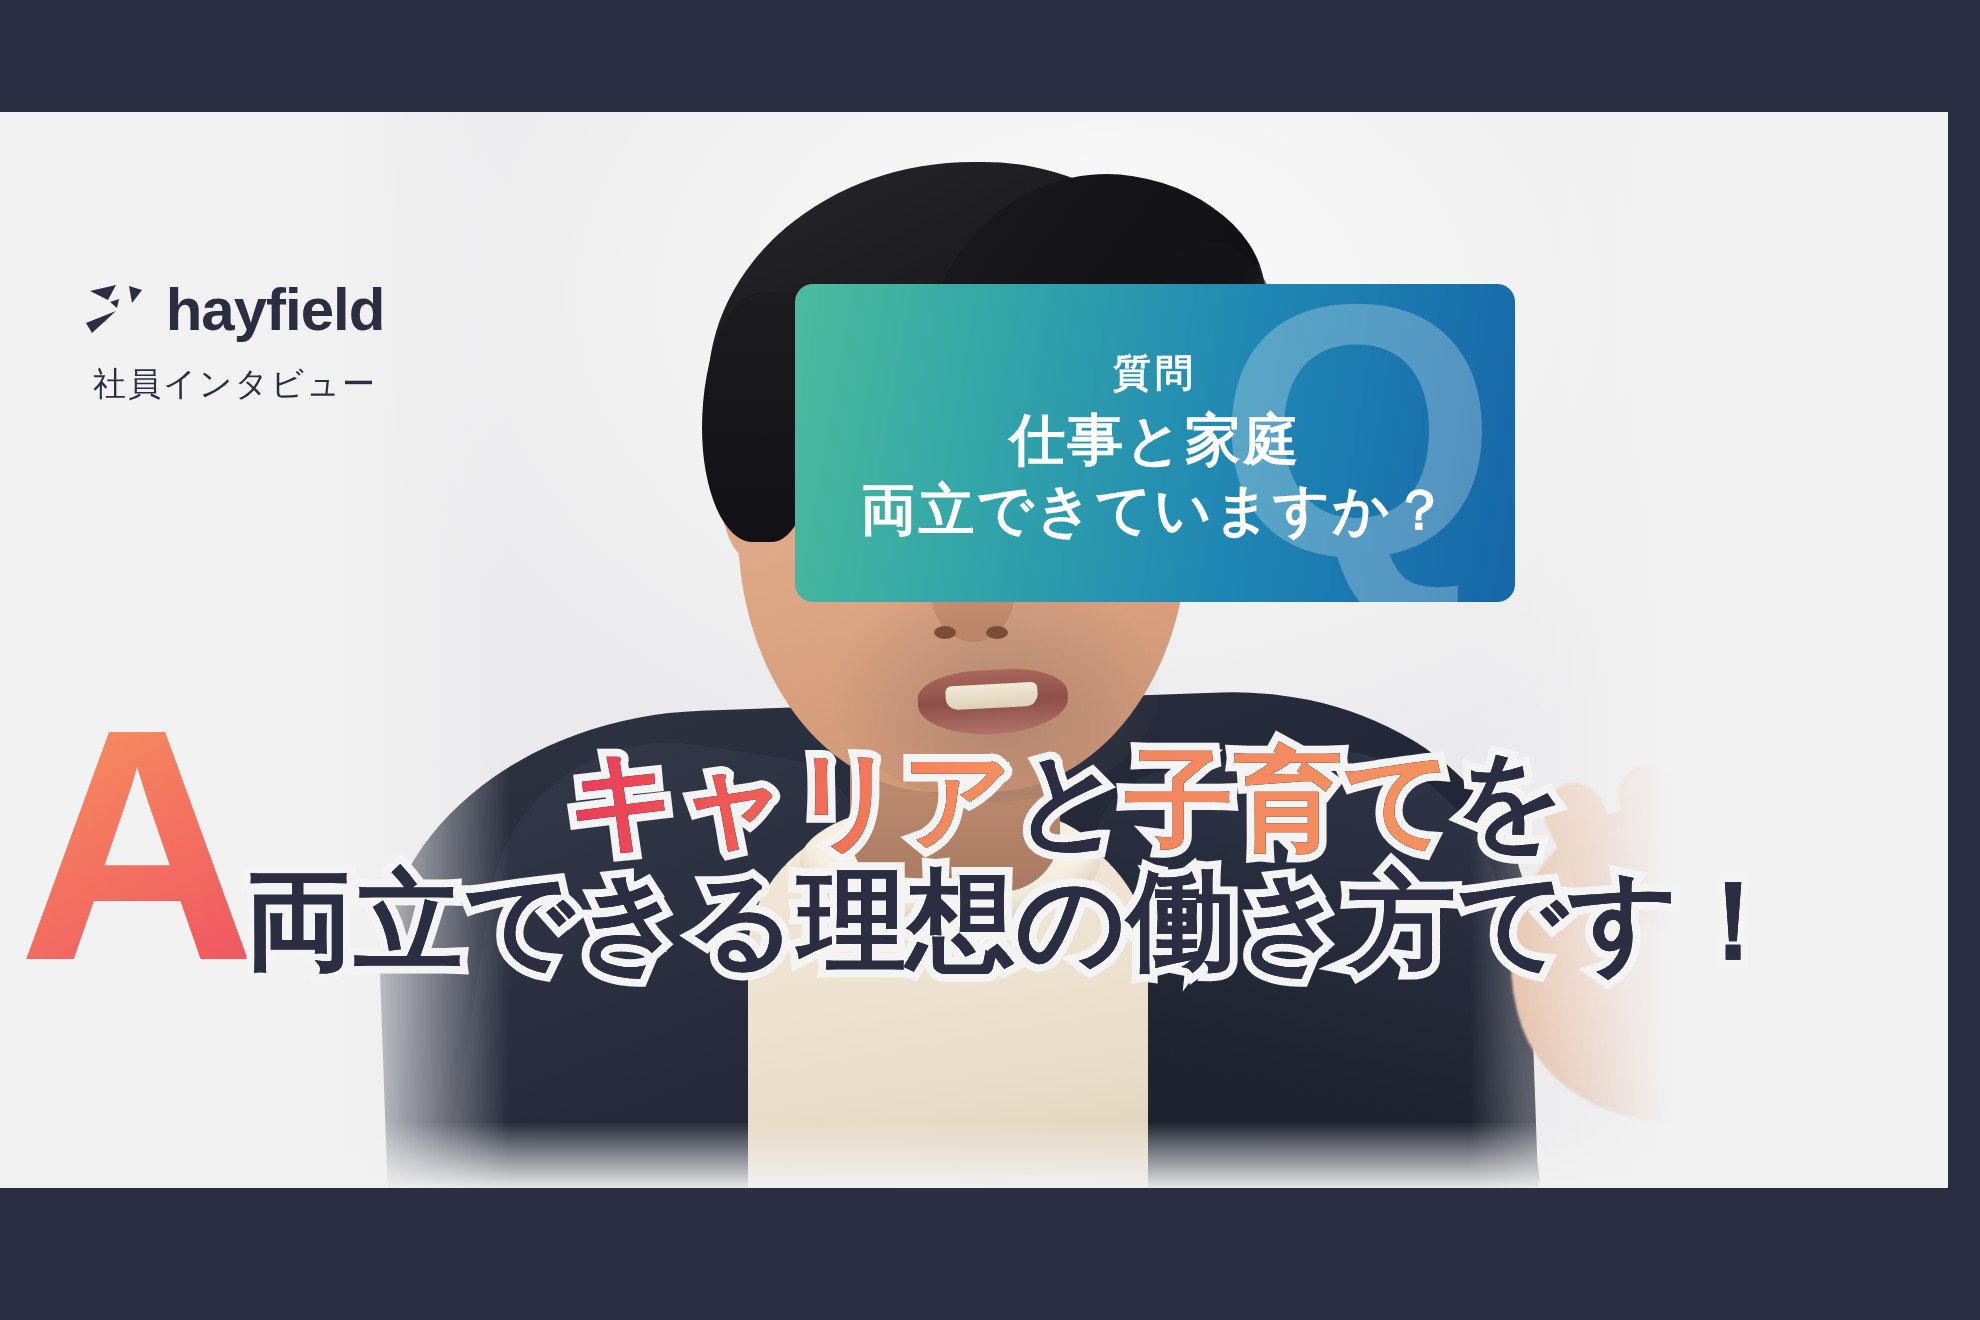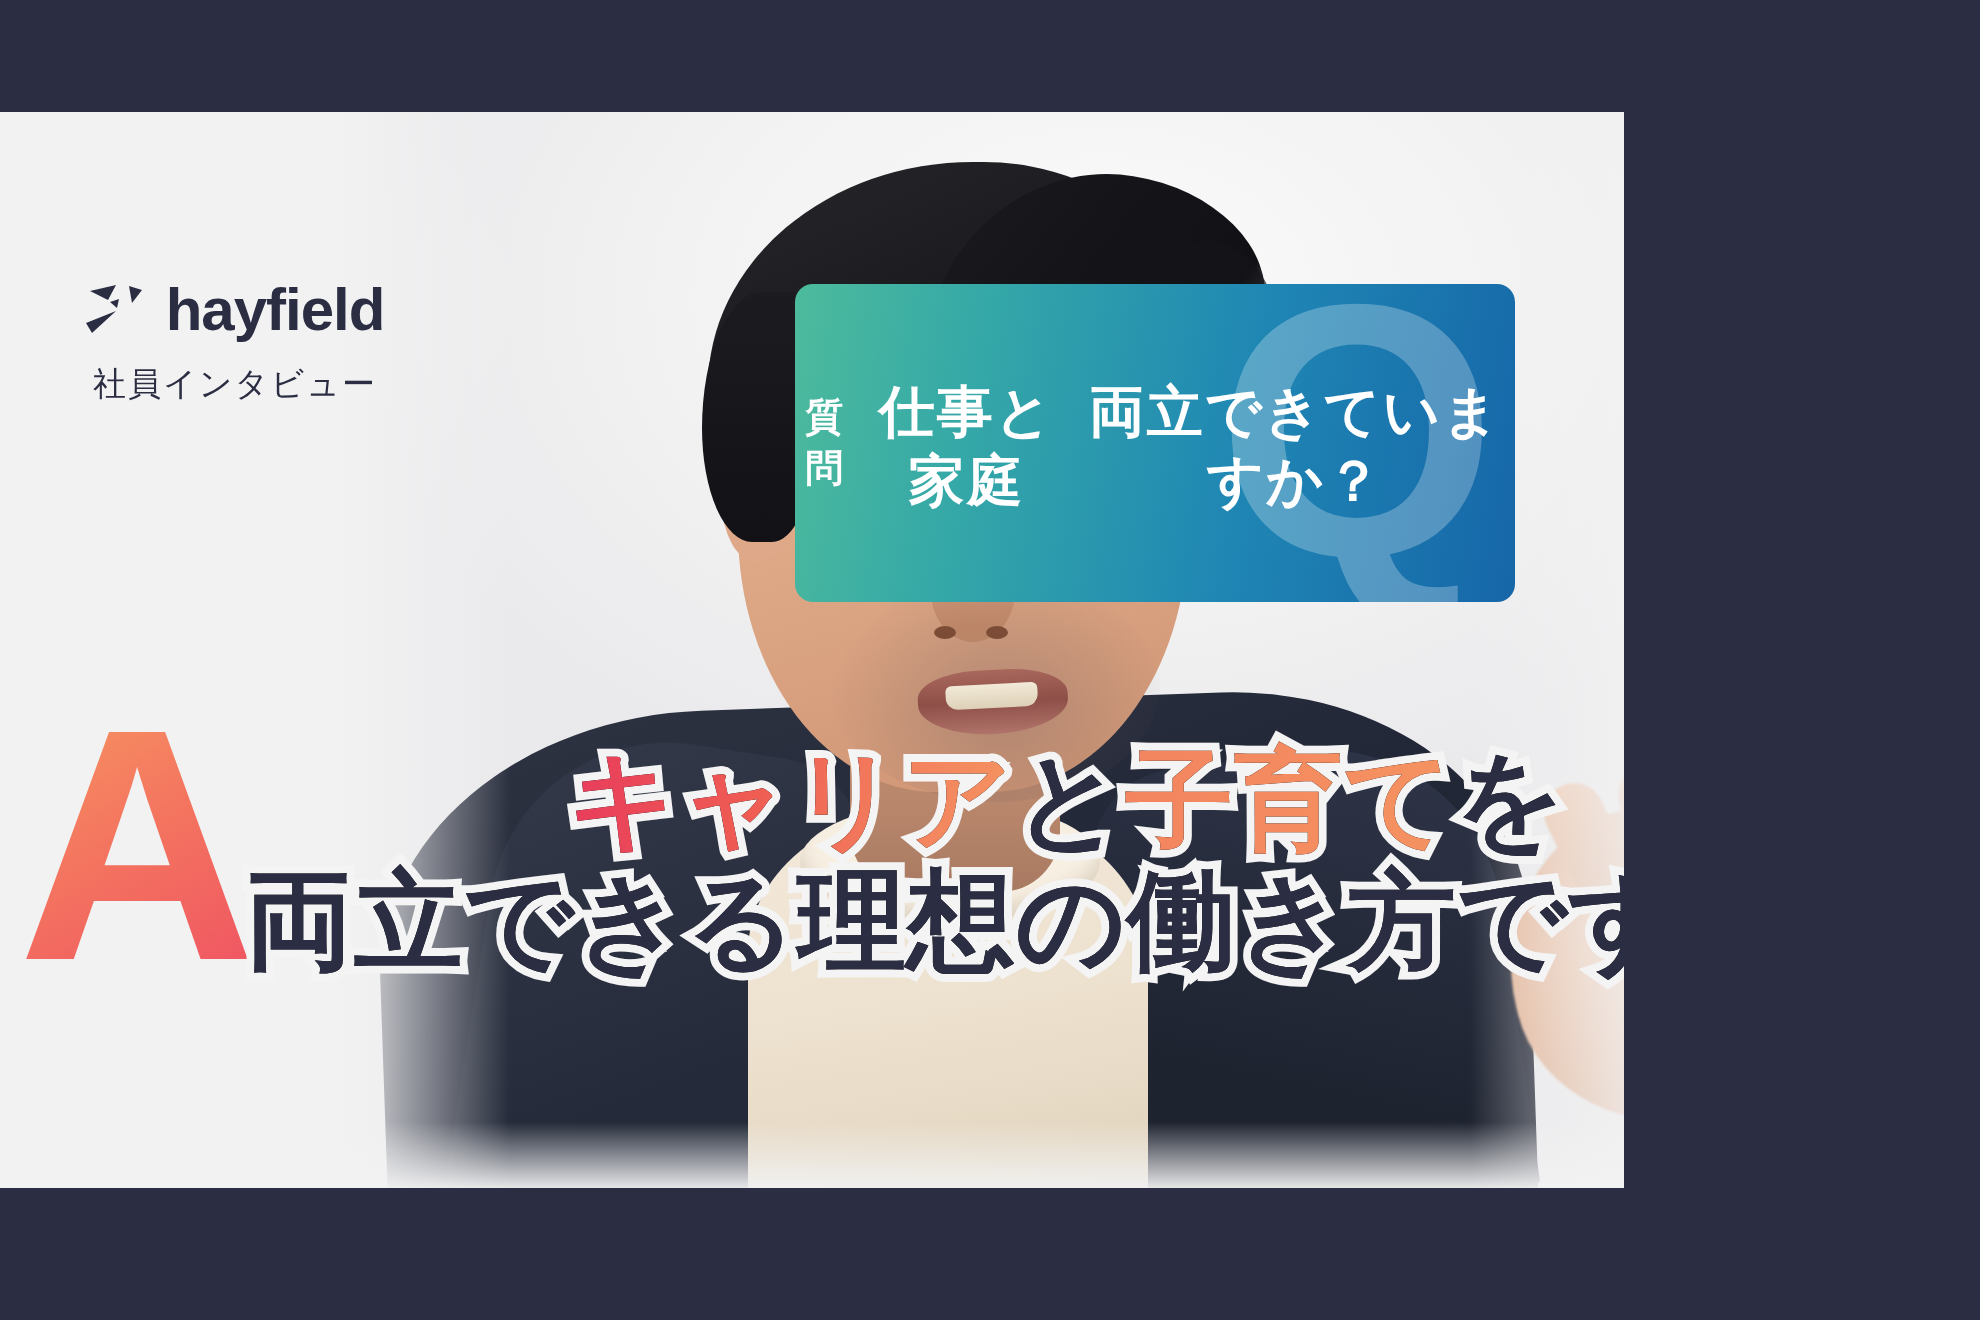--- a/index.html
+++ b/index.html
@@ -6,21 +6,21 @@
   * { margin:0; padding:0; box-sizing:border-box; }
   html,body{
     width:1980px; height:1320px;
     background:#2b2d42;
     font-family:"Liberation Sans","DejaVu Sans",sans-serif;
     overflow:hidden;
   }
 
   .stage{
     position:relative;
-    width:1624px; height:1320px;
+    width:1948px; height:1320px;
     background:#a21caf;
     overflow:hidden;
   }
 
   
   .bar{
     position:absolute; left:0; width:1980px;
     background:#2b2d42;
     z-index:60;
   }
@@ -252,22 +252,22 @@
   .q-watermark{
     position:absolute;
     right:18px; top:-34px;
     font-size:360px; line-height:1;
     font-weight:700;
     color:rgba(255,255,255,.26);
     user-select:none;
   }
   .q-body{
     position:absolute; inset:0;
-    display:flex; flex-direction:row;
-    align-items:center; justify-content:flex-end;
+    display:flex; flex-direction:column;
+    align-items:center; justify-content:center;
     color:#fff; text-align:center;
     padding-top:6px;
   }
   .q-label{ font-size:38px; font-weight:700; letter-spacing:4px; margin-bottom:6px; }
   .q-line{ font-size:56px; font-weight:700; letter-spacing:2px; line-height:1.24; }
 
   
   .big-a{
     position:absolute;
     left:18px; top:568px;

